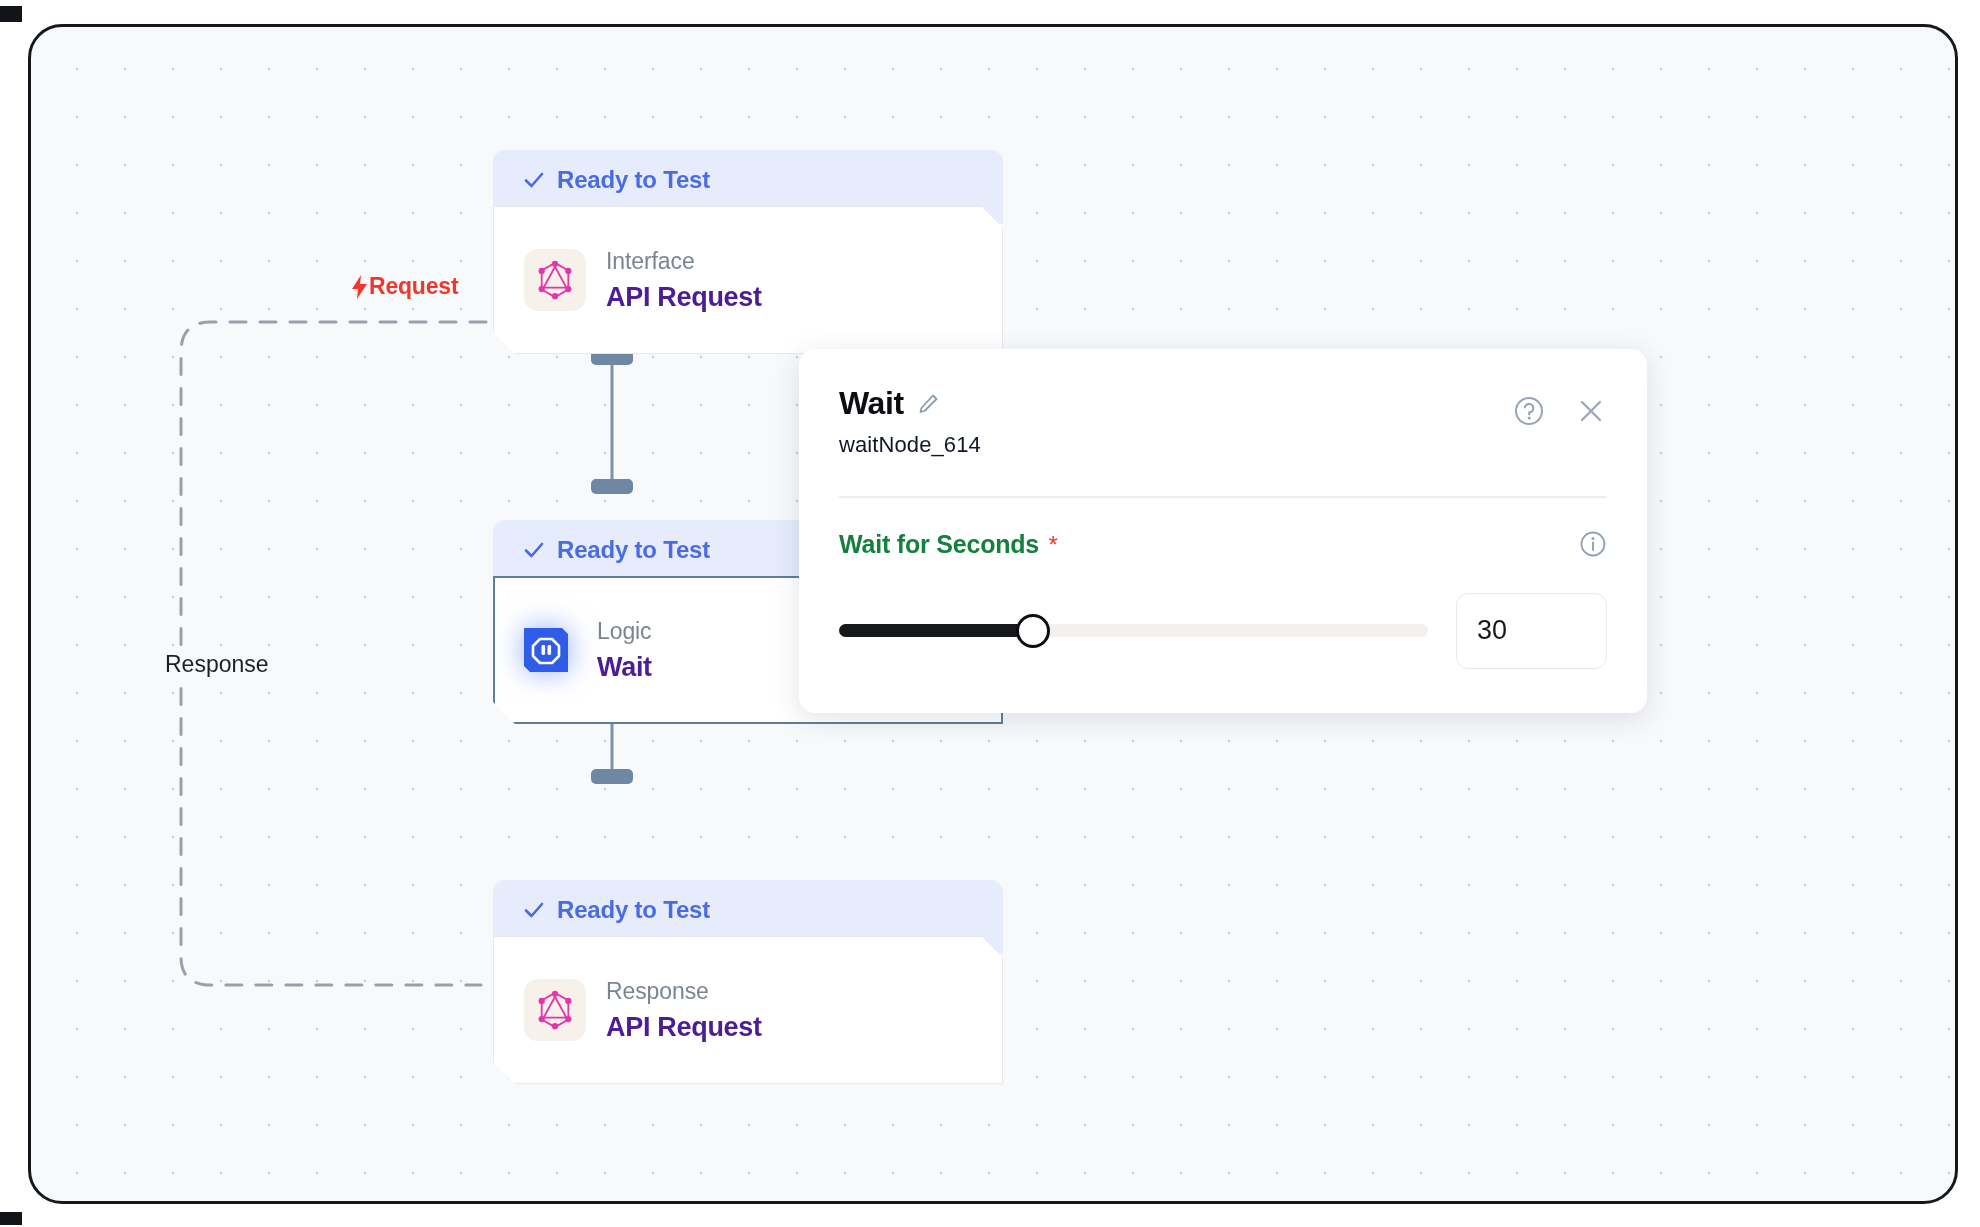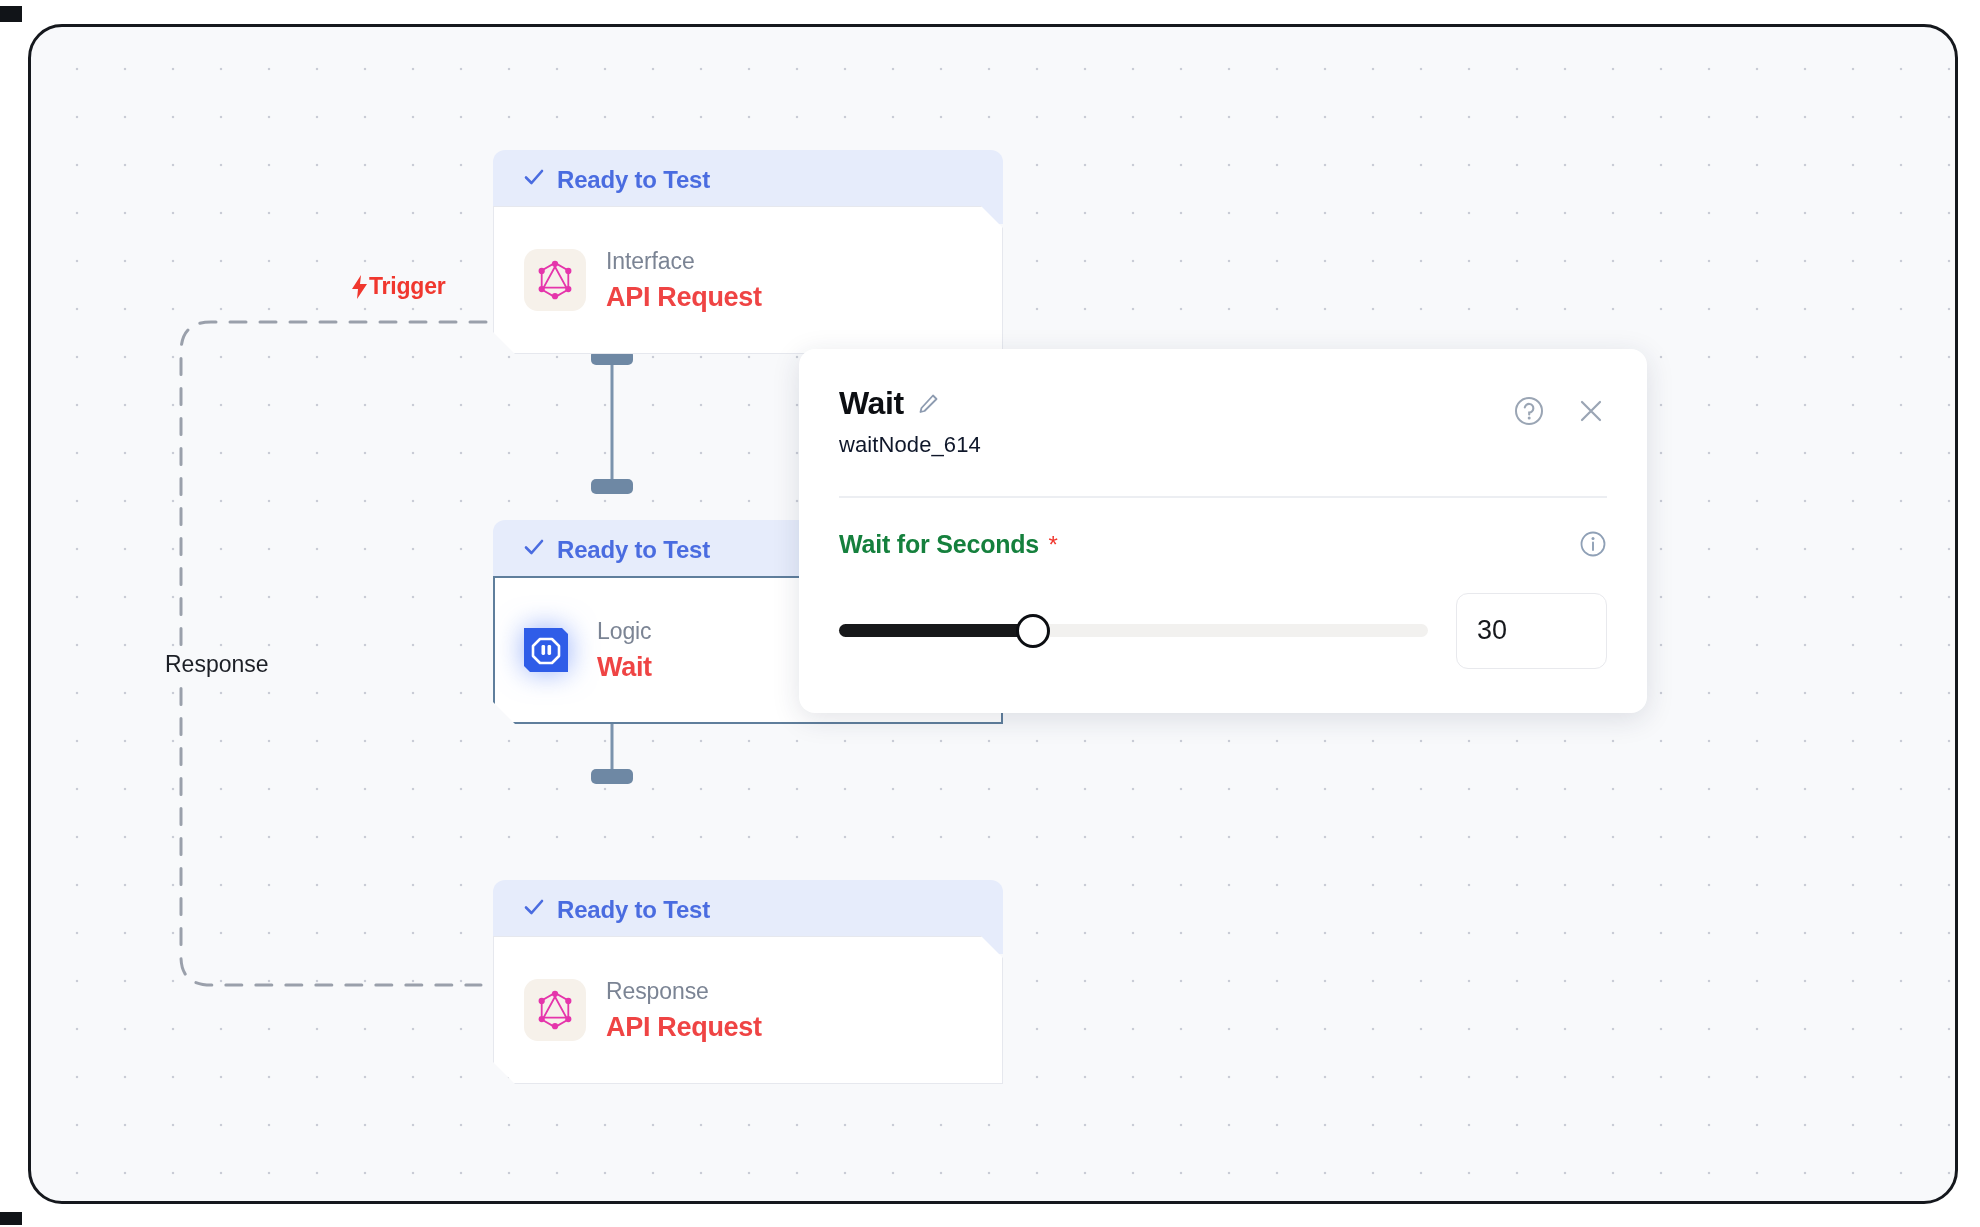--- a/index.html
+++ b/index.html
@@ -95,21 +95,21 @@
   .handle.bottom { bottom: -7px; }
 
   
   .node { position: absolute; width: 510px; }
 
   .node-status {
     background: #e6ecfb;
     border-radius: 12px 12px 0 0;
     padding: 16px 0 30px 30px;
     display: flex;
-    align-items: flex-start;
+    align-items: center;
     gap: 12px;
     margin-bottom: -18px;
     position: relative;
   }
   .check-icon { width: 22px; height: 22px; flex: none; }
   .status-text {
     color: #4a6ce0;
     font-size: 24px;
     font-weight: 700;
     letter-spacing: -0.2px;
@@ -149,21 +149,21 @@
 
   .node-texts { display: flex; flex-direction: column; gap: 7px; }
   .node-category {
     font-size: 23px;
     color: #7b8494;
     font-weight: 400;
     letter-spacing: -0.1px;
   }
   .node-title {
     font-size: 27px;
-    color: #ef4444;
+    color: #4c1d95;
     font-weight: 700;
     letter-spacing: -0.3px;
   }
 
   
   .panel {
     position: absolute;
     left: 1012px; top: 444px;
     width: 848px;
     background: #ffffff;
@@ -268,21 +268,21 @@
 
     <path d="M 455 295 L 180 295 Q 150 295 150 325 L 150 930 Q 150 958 180 958 L 450 958" fill="none" stroke="#9aa0ab" stroke-width="3" stroke-dasharray="16 14" stroke-linecap="round"></path>
   </svg>
 
   <div class="edge-label trigger-label">
     <span class="bolt-icon">
       <svg viewBox="0 0 17 24" width="17" height="24">
           <path d="M10 0 L1 14 H7 L6 24 L16 9 H9 Z" fill="#f0372e"></path>
         </svg>
     </span>
-    <span>Trigger</span>
+    <span>Request</span>
   </div>
 
   <div class="edge-label response-label">Response</div>
 
   <div class="connector" style="left:560px; top:330px; width:42px; height:130px;">
     <div class="conn-line"></div>
     <div class="handle top"></div>
     <div class="handle bottom"></div>
   </div>
 

